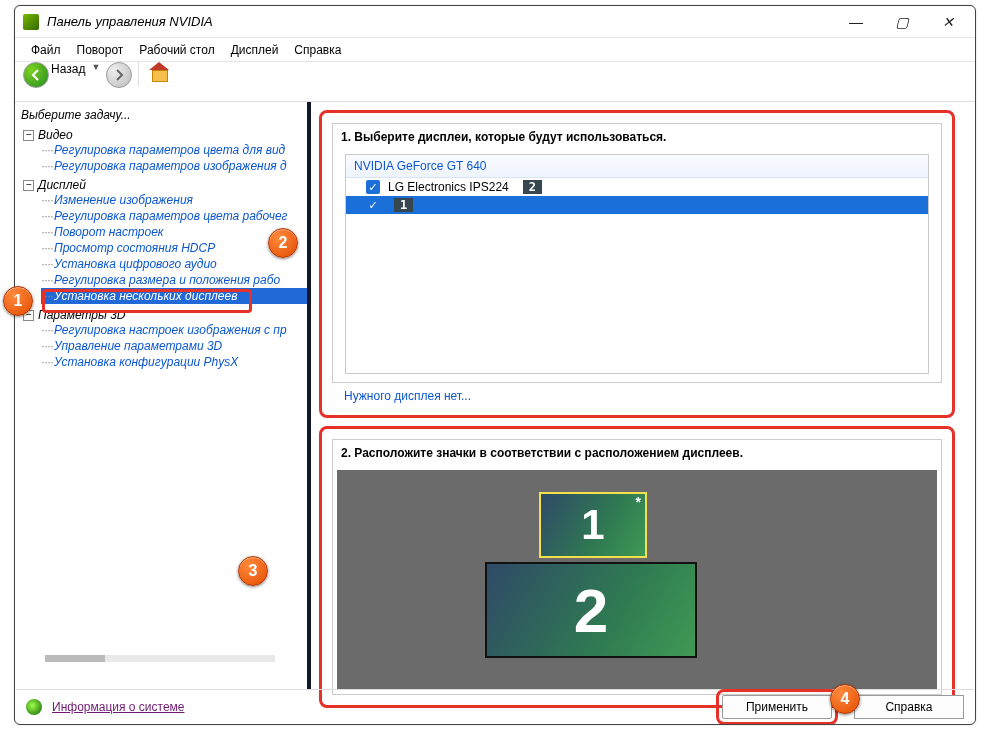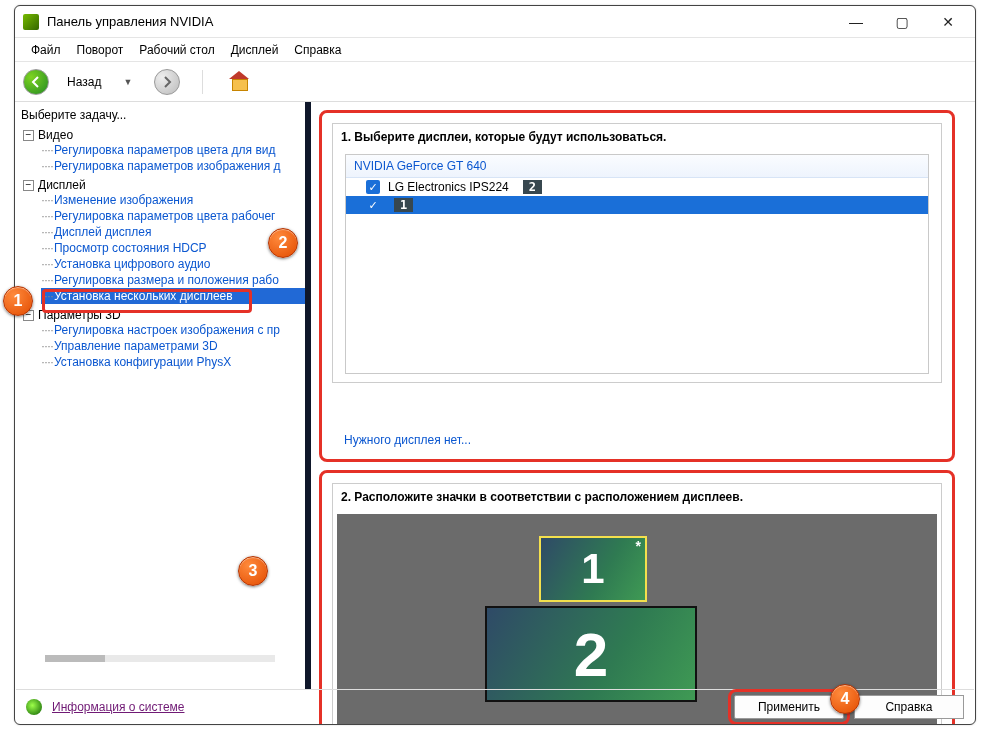--- a/index.html
+++ b/index.html
@@ -21,20 +21,21 @@
     background: #fff;
     overflow: hidden;
     box-shadow: 0 0 2px rgba(0,0,0,.2);
   }
   .titlebar {
     height: 32px;
     display: flex;
     align-items: center;
     padding: 0 4px 0 8px;
     border-bottom: 1px solid #e5e5e5;
+    font-style: italic;
   }
   .titlebar .icon {
     width: 16px; height: 16px;
     background: linear-gradient(135deg,#7b0 0%,#360 100%);
     border-radius: 2px;
     margin-right: 8px;
   }
   .titlebar .title { flex: 1; font-size: 13px; }
   .winbtn {
     width: 46px; height: 30px;
@@ -49,22 +50,22 @@
     gap: 0;
     padding: 0 8px;
     border-bottom: 1px solid #e5e5e5;
     font-size: 12px;
   }
   .menubar span { padding: 2px 8px; }
 
   .toolbar {
     height: 40px;
     display: flex;
-    align-items: center;
-    gap: 18px;
+    align-items: flex-start;
+    gap: 2px;
     padding: 0 8px;
     border-bottom: 1px solid #ddd;
   }
   .navbtn {
     width: 26px; height: 26px;
     border-radius: 50%;
     display: flex; align-items: center; justify-content: center;
     font-weight: bold;
     color: #fff;
     border: 1px solid #999;
@@ -90,23 +91,24 @@
     border-right:10px solid transparent;
     border-bottom:8px solid #c0392b;
   }
 
   .body {
     display: flex;
     height: calc(100% - 32px - 24px - 40px - 34px);
   }
   .sidebar {
     width: 296px;
-    border-right: 6px solid #0f172a;
+    border-right: 4px solid #0f172a;
     padding: 4px 0 0 4px;
     overflow: hidden;
+    font-style: italic;
   }
   .task-header {
     font-size: 12px;
     padding: 2px 2px 6px 2px;
   }
   .tree { padding-left: 4px; font-size: 12px; }
   .tree-group { margin-bottom: 4px; }
   .tree-label {
     display: flex; align-items: center;
     gap: 4px;
@@ -204,21 +206,20 @@
   }
   .disp-row.selected {
     background: #1a6fd8;
     color: #fff;
   }
   .missing-link {
     color: #0b57d0;
     font-size: 12px;
     padding: 6px 0 2px 12px;
     display:inline-block;
-    margin-top:44px;
   }
 
   .section2 { min-height: 256px; }
   .arrangement {
     margin: 4px 4px 4px 4px;
     height: 220px;
     background: #6b6b6b;
     position: relative;
   }
   .disp-box {
@@ -259,20 +260,21 @@
   }
   .sys-link { color:#701a75; text-decoration: underline; font-size:12px;text-align:right;}
   .footer-spacer { flex:1; }
   .btn {
     min-width: 110px;
     height: 24px;
     border: 1px solid #9a9a9a;
     background: #fdfdfd;
     font-size: 12px;
     padding: 0 14px;
+    margin-left: 12px;
   }
   .btn-highlight {
     outline: 3px solid #e53127;
     outline-offset: 3px;
     border-radius: 2px;
   }
 
   
   .callout {
     position: absolute;
@@ -360,21 +362,21 @@
               <div class="tree-item">
                 <span class="dots">····</span>
                 <span class="linktext">Изменение изображения</span>
               </div>
               <div class="tree-item">
                 <span class="dots">····</span>
                 <span class="linktext">Регулировка параметров цвета рабочег</span>
               </div>
               <div class="tree-item">
                 <span class="dots">····</span>
-                <span class="linktext">Дисплей дисплея</span>
+                <span class="linktext">Поворот настроек</span>
               </div>
               <div class="tree-item">
                 <span class="dots">····</span>
                 <span class="linktext">Просмотр состояния HDCP</span>
               </div>
               <div class="tree-item">
                 <span class="dots">····</span>
                 <span class="linktext">Установка цифрового аудио</span>
               </div>
               <div class="tree-item">

